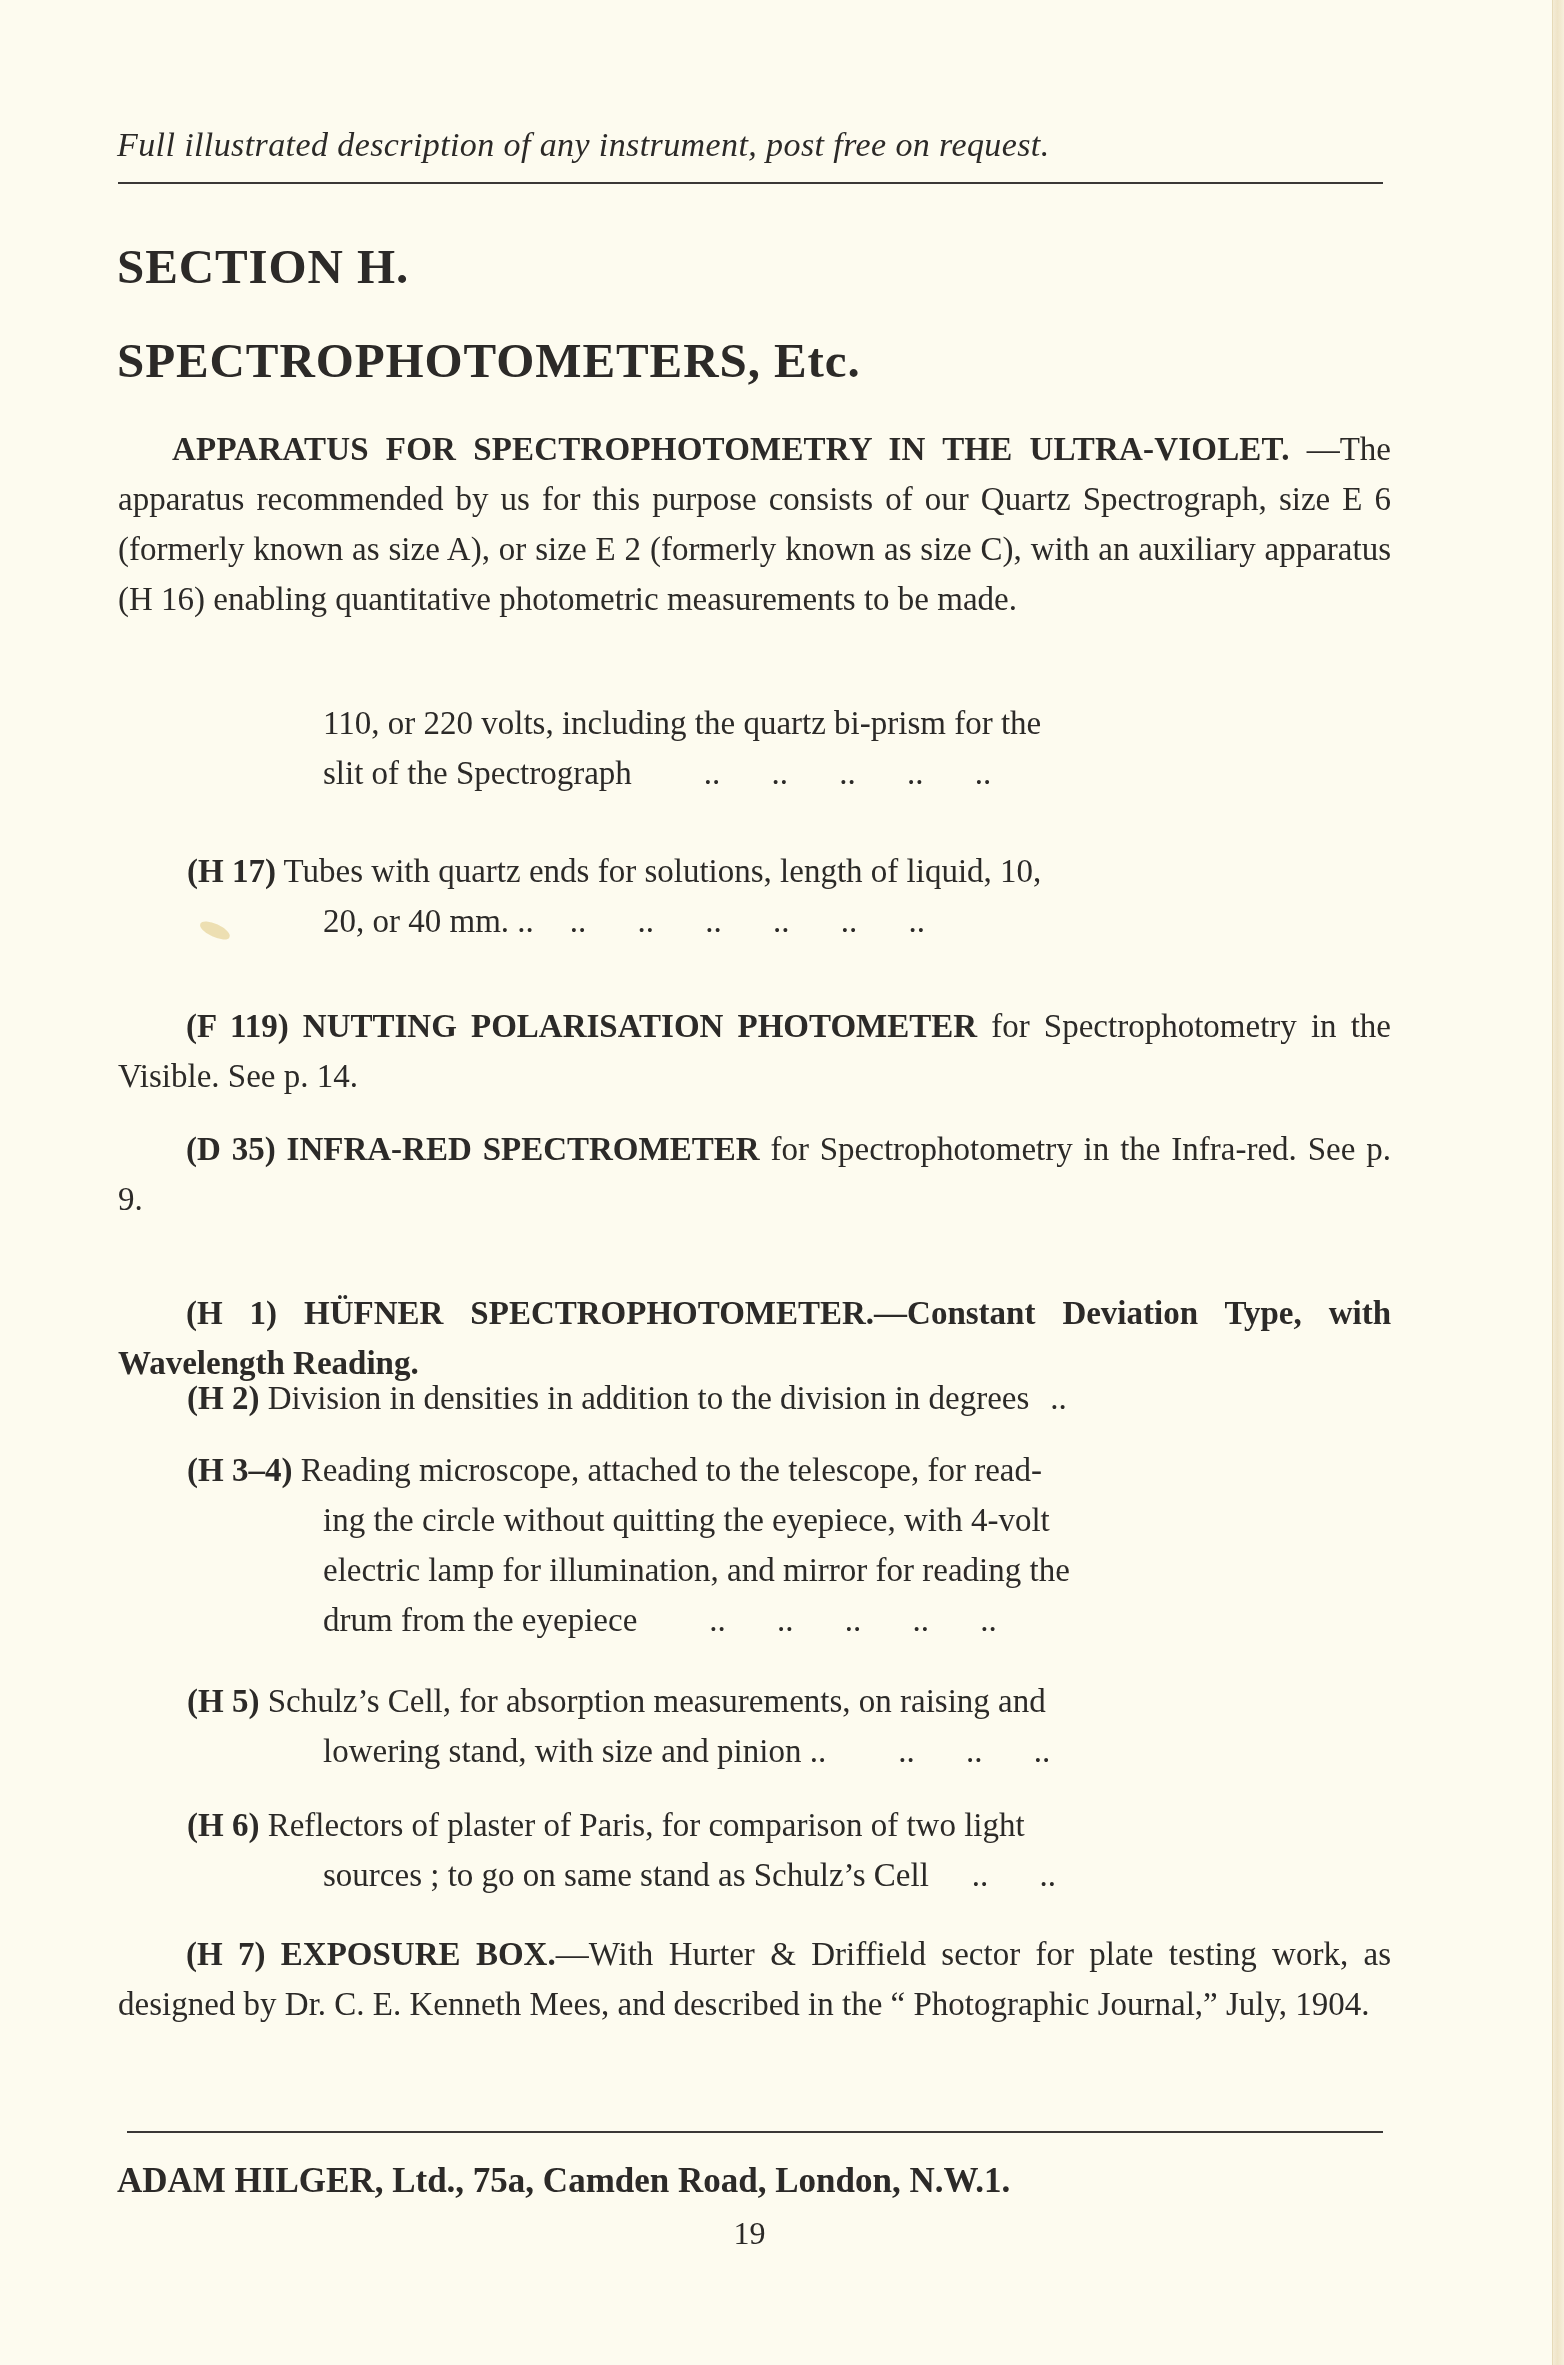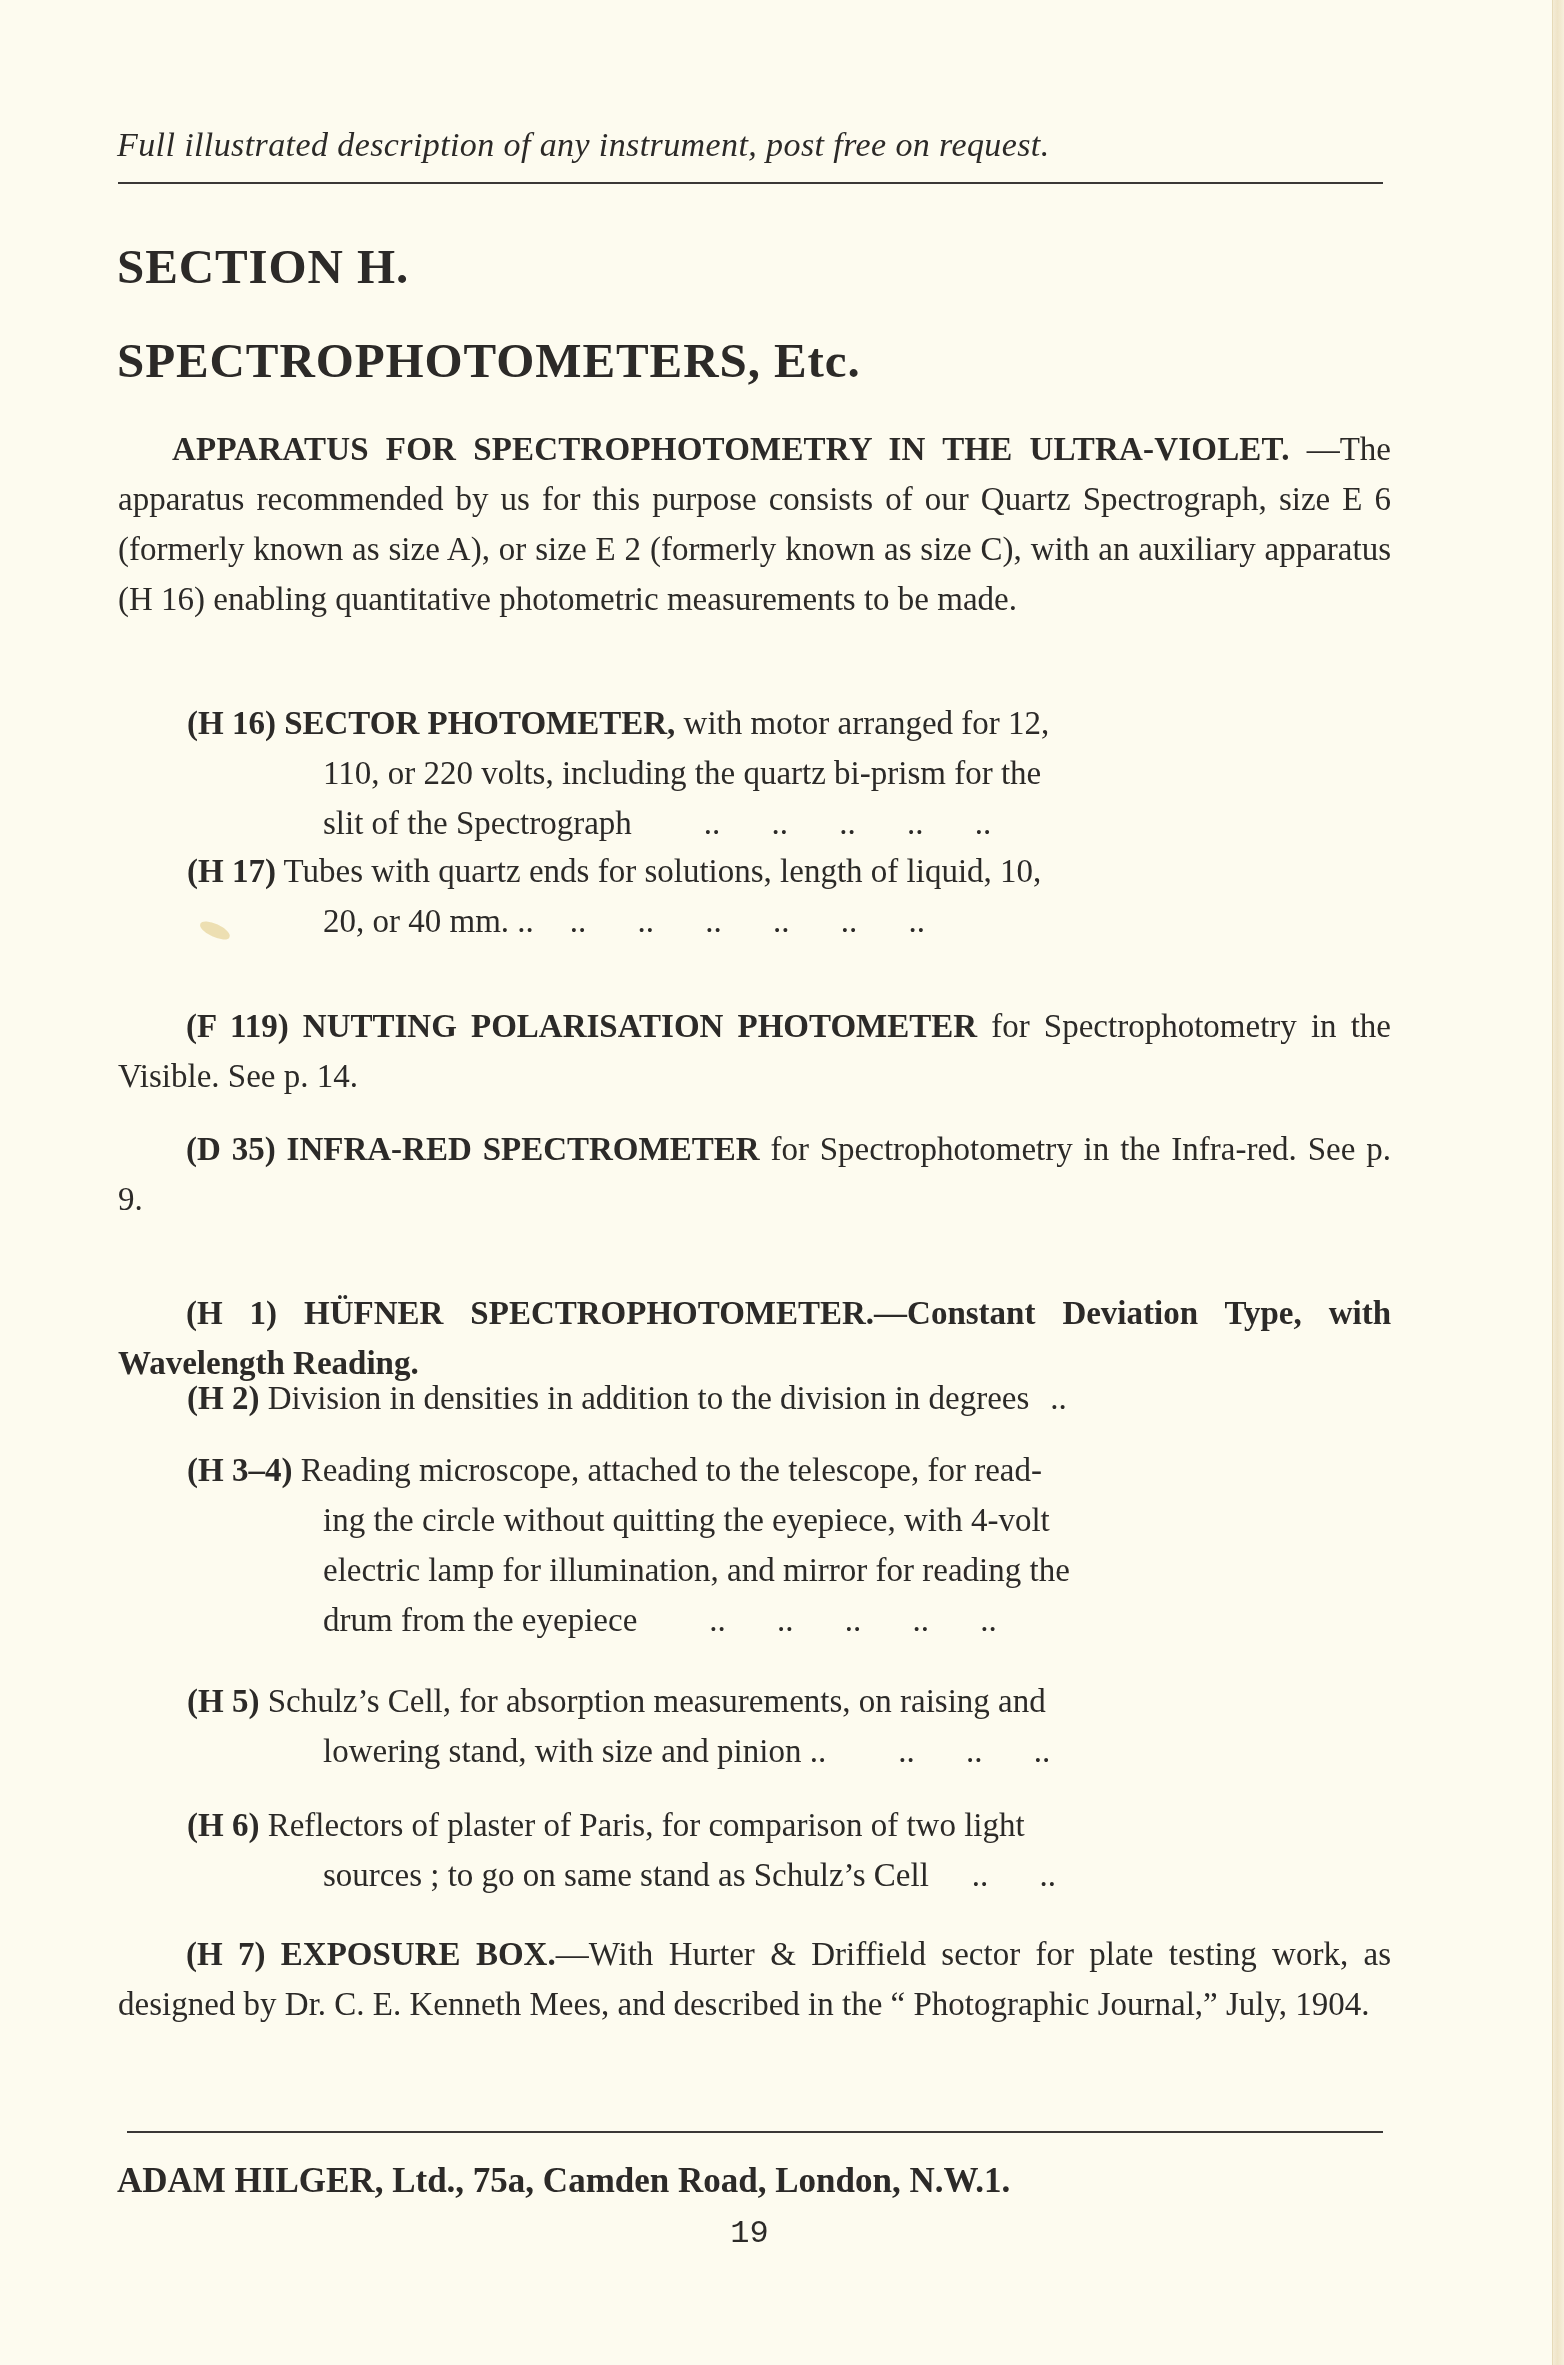--- a/index.html
+++ b/index.html
@@ -39,21 +39,21 @@
     .item .code { font-weight: bold; }
     .item .line { display: block; white-space: nowrap; }
     .item .line.cont { padding-left: 136px; }
     .dots { letter-spacing: 0; word-spacing: 43px; }
     .footer {
       position: absolute; left: 117px; width: 1265px; top: 2161px;
       font-weight: bold; font-size: 35px;
     }
     .pageno {
       position: absolute; left: 117px; width: 1265px; top: 2215px;
-      text-align: center; font-size: 32px; font-family: Liberation Mono, monospace;
+      text-align: center; font-size: 32px;
     }
     .blemish { position: absolute; border-radius: 50%; background: #e8d8a2; opacity: 0.8; }
   </style>
 </head>
 <body>
 
 <div class="page">
   <div class="page-edge"></div>
 
   <div class="header-note">Full illustrated description of any instrument, post free on request.</div>
@@ -61,25 +61,20 @@
 
   <div class="section-title st1">SECTION H.</div>
   <div class="section-title st2">SPECTROPHOTOMETERS, Etc.</div>
 
   <div class="p" style="top:424px; text-indent:54px;">
     <span class="intro-head">APPARATUS FOR SPECTROPHOTOMETRY IN THE ULTRA-VIOLET.</span>
     <span>—The apparatus recommended by us for this purpose consists of our Quartz Spectrograph, size E 6 (formerly known as size A), or size E 2 (formerly known as size C), with an auxiliary apparatus (H 16) enabling quantitative photometric measurements to be made.</span>
   </div>
 
   <div class="item" style="top:698px;">
-    <span class="line">
-      <span class="code">(H 16)</span>
-      <span class="b" style="font-weight:bold">SECTOR PHOTOMETER,</span>
-      <span>with motor arranged for 12,</span>
-    </span>
     <span class="line cont">110, or 220 volts, including the quartz bi-prism for the</span>
     <span class="line cont"><span>slit of the Spectrograph</span><span class="dots" style="padding-left:72px">.. .. .. .. ..</span></span>
   </div>
 
   <div class="item" style="top:846px;">
     <span class="line">
       <span class="code">(H 17)</span>
       <span>Tubes with quartz ends for solutions, length of liquid, 10,</span>
     </span>
     <span class="line cont"><span>20, or 40 mm. ..</span><span class="dots" style="padding-left:36px">.. .. .. .. .. ..</span></span>

